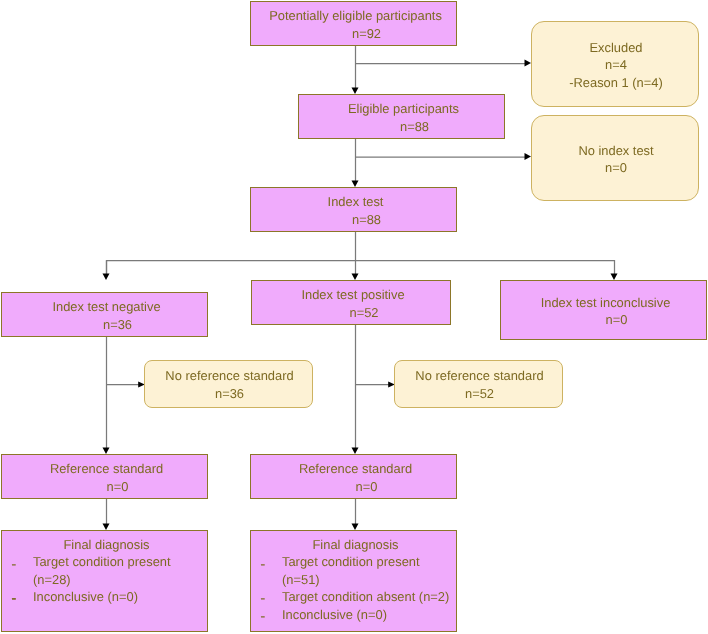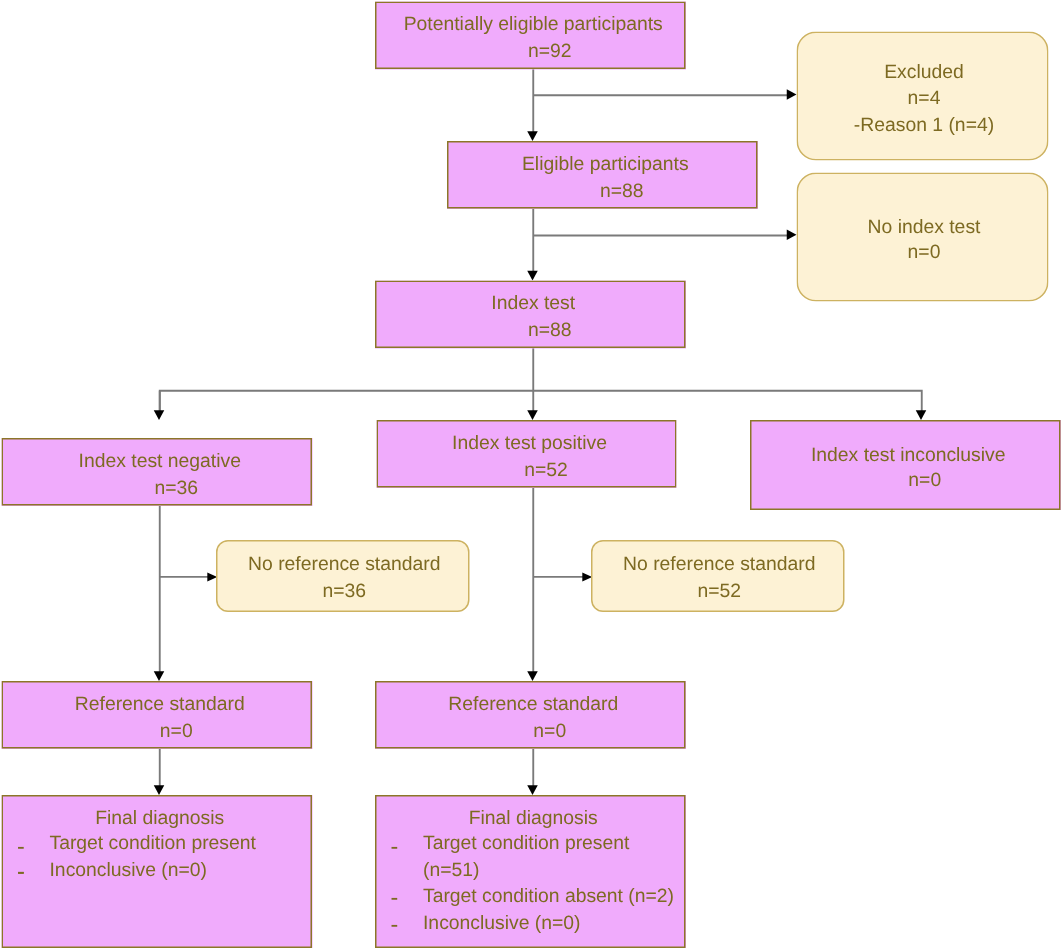--- a/index.html
+++ b/index.html
@@ -117,20 +117,21 @@
   </div>
 
   <div class="node sq" style="left:250px;top:454px;width:207px;height:45px;">
     <span class="ln">Reference standard</span>
     <span class="ln n">n=0</span>
   </div>
 
   <div class="node sq list" style="left:1px;top:530px;width:207px;height:102px;padding-top:5px;">
     <span class="hd">Final diagnosis</span>
     <span class="bl"><i class="dash">-</i><span>Target condition present</span></span>
+    <span class="bl"><span>(n=28)</span></span>
     <span class="bl"><i class="dash">-</i></span>
     <span class="bl"><i class="dash">-</i><span>Inconclusive (n=0)</span></span>
   </div>
 
   <div class="node sq list" style="left:250px;top:530px;width:207px;height:102px;padding-top:5px;">
     <span class="hd">Final diagnosis</span>
     <span class="bl"><i class="dash">-</i><span>Target condition present</span></span>
     <span class="bl"><span>(n=51)</span></span>
     <span class="bl"><i class="dash">-</i><span>Target condition absent (n=2)</span></span>
     <span class="bl"><i class="dash">-</i><span>Inconclusive (n=0)</span></span>

